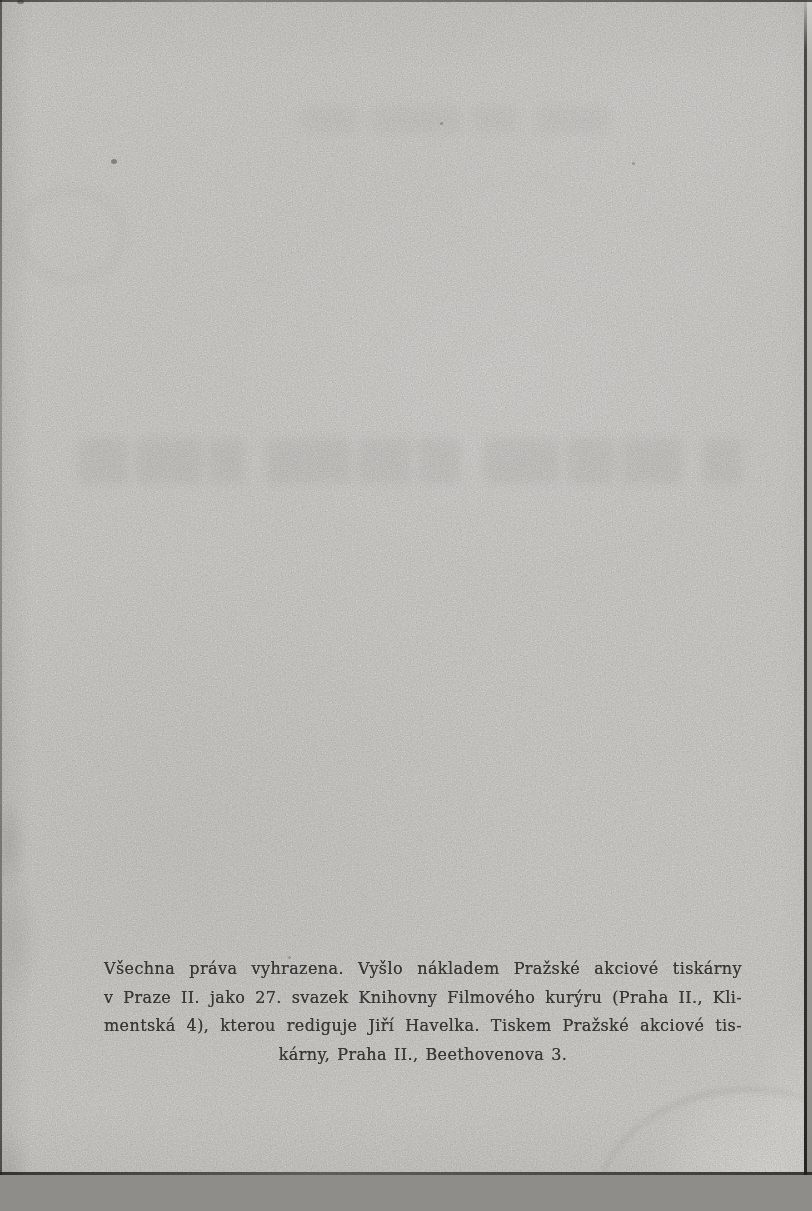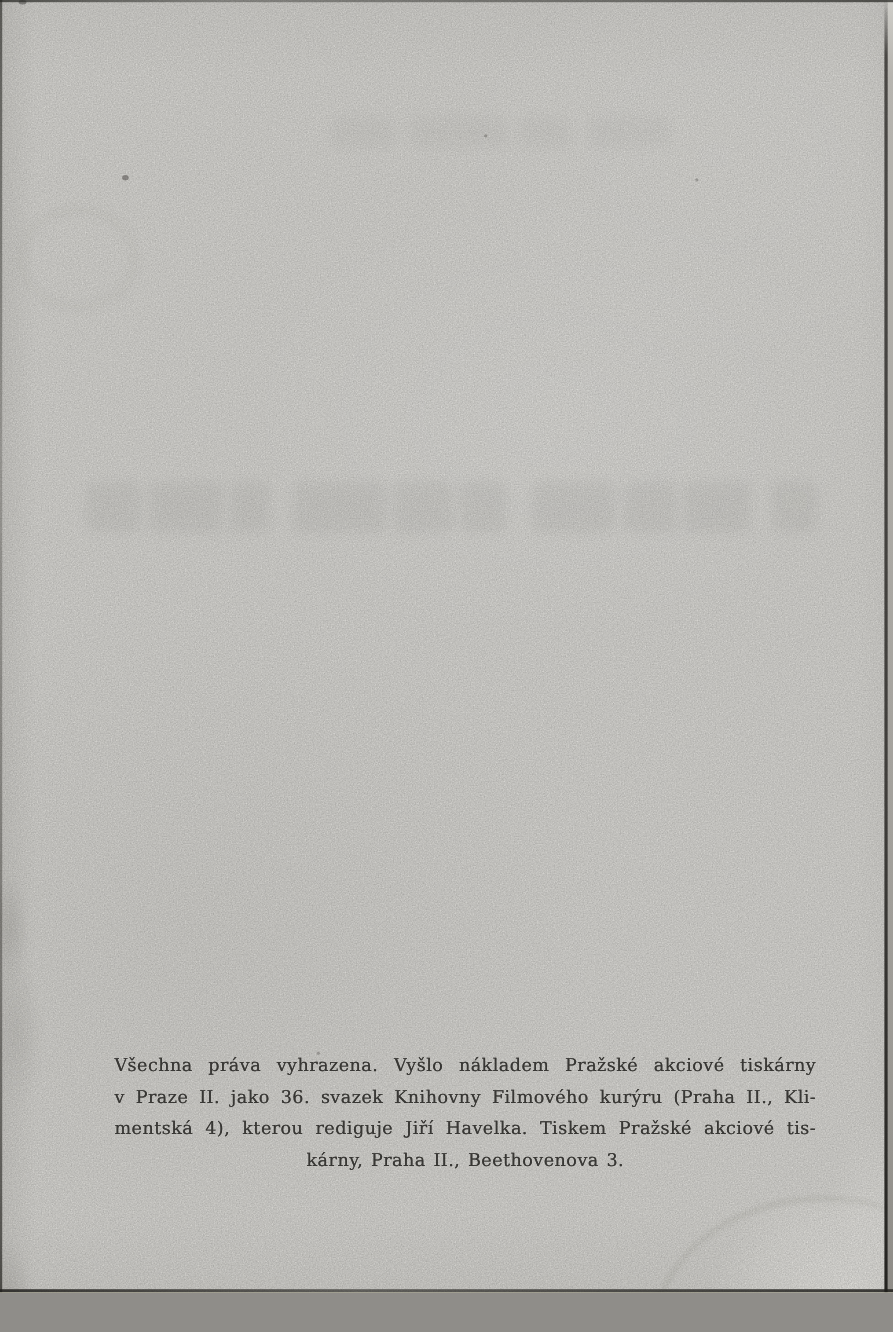--- a/index.html
+++ b/index.html
@@ -106,21 +106,21 @@
   <i class="speck" style="left:111px;top:159px;width:6px;height:5px;opacity:0.55;"></i>
   <i class="speck" style="left:17px;top:0px;width:7px;height:4px;opacity:0.6;"></i>
   <i class="speck" style="left:440px;top:122px;width:3px;height:3px;opacity:0.4;"></i>
   <i class="speck" style="left:632px;top:162px;width:3px;height:3px;opacity:0.38;"></i>
   <i class="speck" style="left:288px;top:956px;width:3px;height:3px;opacity:0.35;"></i>
   <i class="speck" style="left:255px;top:1193px;width:2px;height:2px;opacity:0.5;"></i>
   <i class="speck" style="left:259px;top:1199px;width:12px;height:9px;opacity:0.35;filter:blur(2px);"></i>
 
   <div class="colophon">
     <div class="cline">Všechna práva vyhrazena. Vyšlo nákladem Pražské akciové tiskárny</div>
-    <div class="cline">v Praze II. jako 36. svazek Knihovny Filmového kurýru (Praha II., Kli-</div>
+    <div class="cline">v Praze II. jako 27. svazek Knihovny Filmového kurýru (Praha II., Kli-</div>
     <div class="cline">mentská 4), kterou rediguje Jiří Havelka. Tiskem Pražské akciové tis-</div>
     <div class="cline center">kárny, Praha II., Beethovenova 3.</div>
   </div>
 
   <svg class="grain" width="812" height="1211">
     <filter id="grainf">
       <feTurbulence type="fractalNoise" baseFrequency="0.8" numOctaves="2" seed="7" stitchTiles="stitch"></feTurbulence>
       <feColorMatrix type="matrix" values="0 0 0 0 0  0 0 0 0 0  0 0 0 0 0  0.55 0.55 0.55 0 -0.35"></feColorMatrix>
     </filter>
     <rect width="812" height="1211" filter="url(#grainf)" opacity="0.22"></rect>

